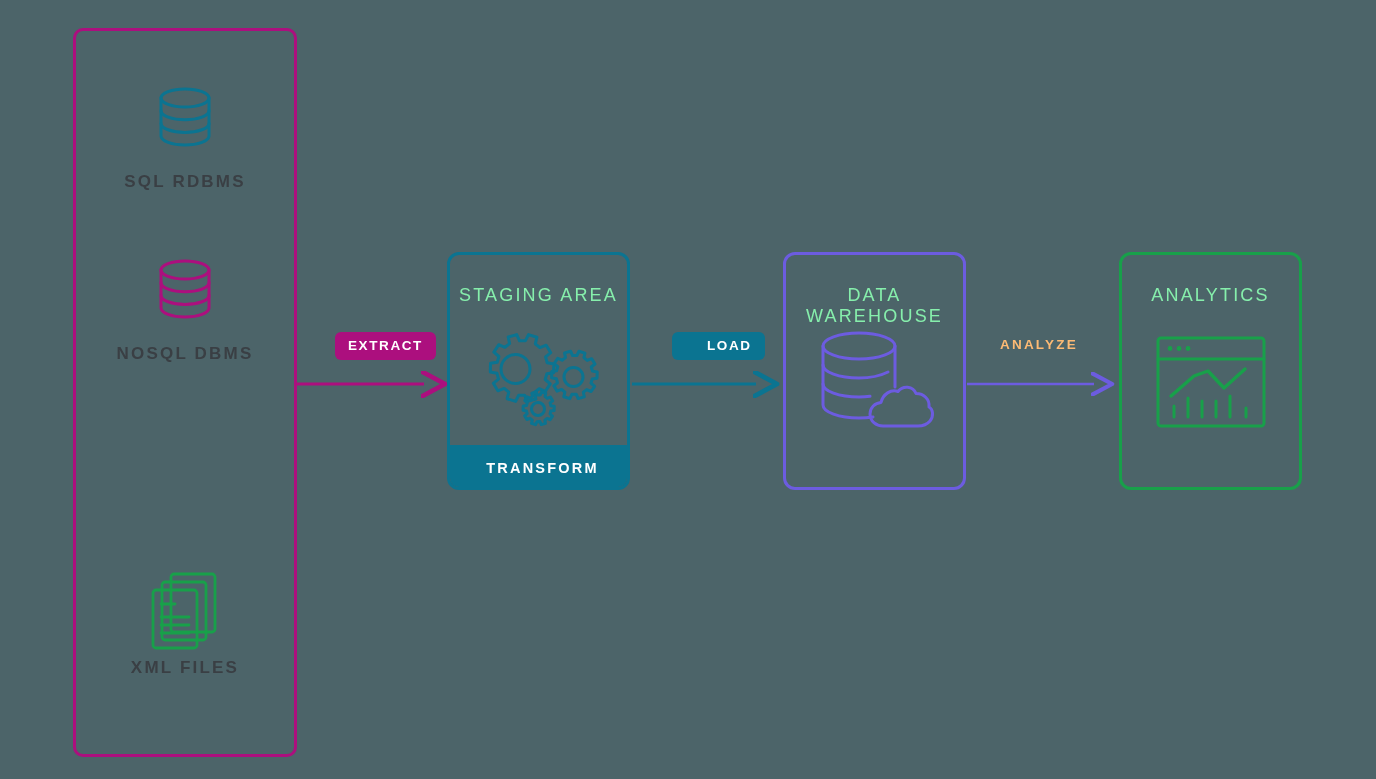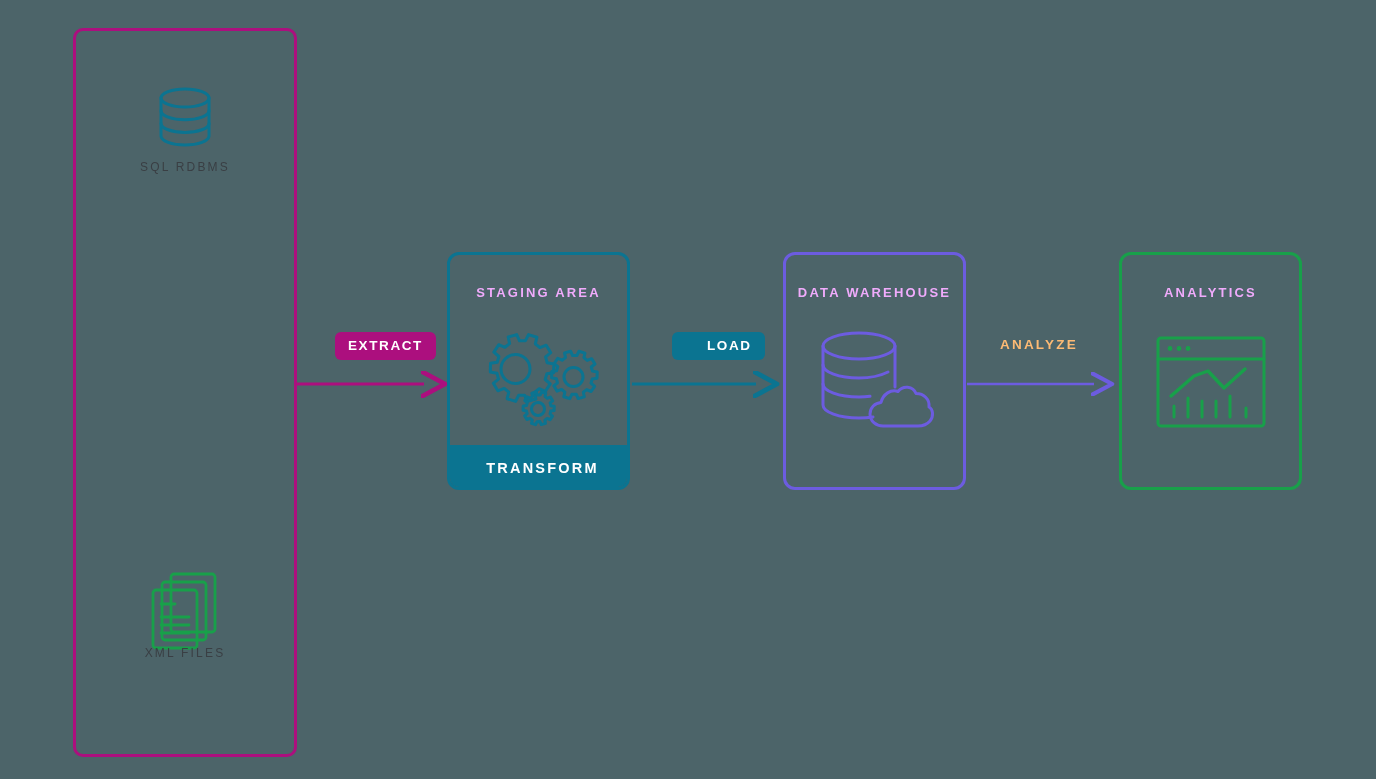--- a/index.html
+++ b/index.html
@@ -64,37 +64,37 @@
     left: 0; width: 224px;
     text-align: center;
   }
   .source-item .icon-wrap {
     display: block;
     height: 76px;
     line-height: 0;
   }
   .src-label {
     display: block;
-    margin-top: 2px;
-    font-size: 12px;
+    margin-top: 14px;
+    font-size: 17px;
+    font-weight: bold;
+    letter-spacing: 2.2px;
+    color: #3a3f44;
+    text-transform: uppercase;
+  }
+
+  
+  .panel-title {
+    position: absolute;
+    top: 30px; left: 0; width: 100%;
+    text-align: center;
+    font-size: 18px;
     font-weight: normal;
     letter-spacing: 2.2px;
-    color: #3a3f44;
-    text-transform: uppercase;
-  }
-
-  
-  .panel-title {
-    position: absolute;
-    top: 30px; left: 0; width: 100%;
-    text-align: center;
-    font-size: 13px;
-    font-weight: bold;
-    letter-spacing: 2.2px;
-    color: #f0abfc;
+    color: #86efac;
     text-transform: uppercase;
   }
 
   .panel-icon {
     position: absolute;
     left: 0; width: 100%;
     text-align: center;
     line-height: 0;
   }
 
@@ -194,20 +194,33 @@
           <ellipse cx="35" cy="16" rx="24" ry="9"></ellipse>
           <path d="M11,16 L11,54 C11,59 22,63 35,63 C48,63 59,59 59,54 L59,16"></path>
           <path d="M11,28.7 C11,33.7 22,37.7 35,37.7 C48,37.7 59,33.7 59,28.7"></path>
           <path d="M11,41.4 C11,46.4 22,50.4 35,50.4 C48,50.4 59,46.4 59,41.4"></path>
         </g>
       </svg>
     </span>
     <span class="src-label">SQL RDBMS</span>
   </div>
 
+  <div class="source-item" style="left:73px; top:254px;">
+    <span class="icon-wrap">
+      <svg width="70" height="70" viewBox="0 0 70 70">
+        <g fill="none" stroke="#ac0f7e" stroke-width="3" stroke-linecap="round">
+          <ellipse cx="35" cy="16" rx="24" ry="9"></ellipse>
+          <path d="M11,16 L11,54 C11,59 22,63 35,63 C48,63 59,59 59,54 L59,16"></path>
+          <path d="M11,28.7 C11,33.7 22,37.7 35,37.7 C48,37.7 59,33.7 59,28.7"></path>
+          <path d="M11,41.4 C11,46.4 22,50.4 35,50.4 C48,50.4 59,46.4 59,41.4"></path>
+        </g>
+      </svg>
+    </span>
+    <span class="src-label">NoSQL DBMS</span>
+  </div>
 
 
   <div class="source-item" style="left:73px; top:568px;">
     <span class="icon-wrap">
       <svg width="82" height="82" viewBox="0 0 82 82">
         <g fill="none" stroke="#18a04a" stroke-width="2.8" stroke-linecap="round" stroke-linejoin="round">
           <rect x="27" y="6" width="44" height="58" rx="3"></rect>
           <rect x="18" y="14" width="44" height="58" rx="3"></rect>
           <rect x="9" y="22" width="44" height="58" rx="3"></rect>
           <line x1="17" y1="36" x2="31" y2="36"></line>

